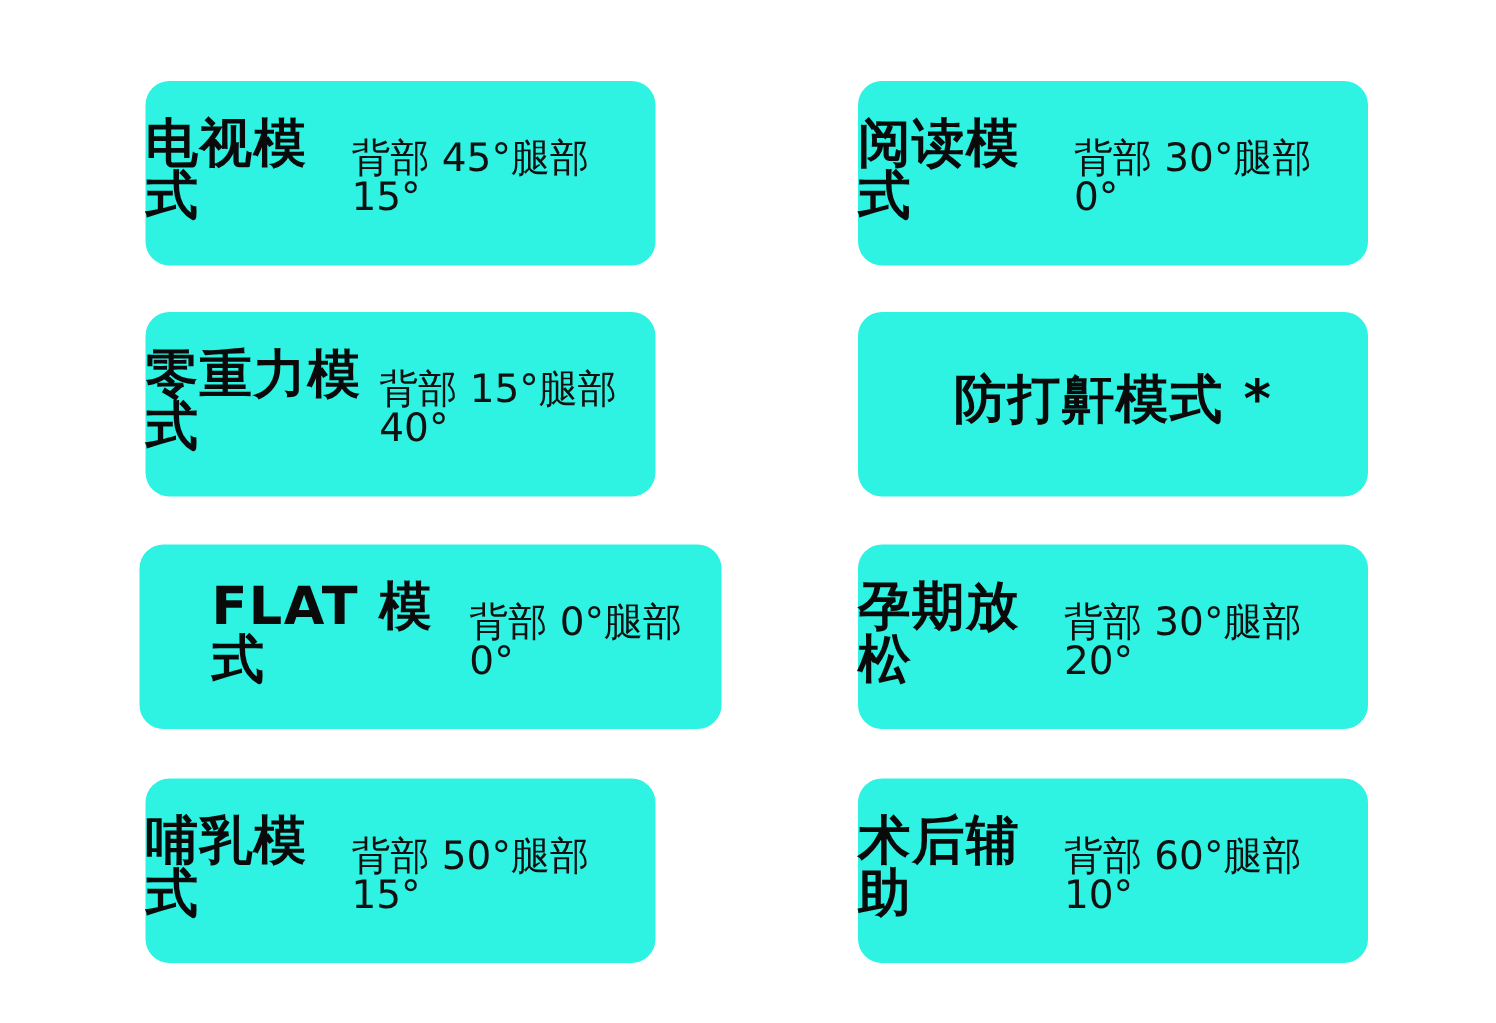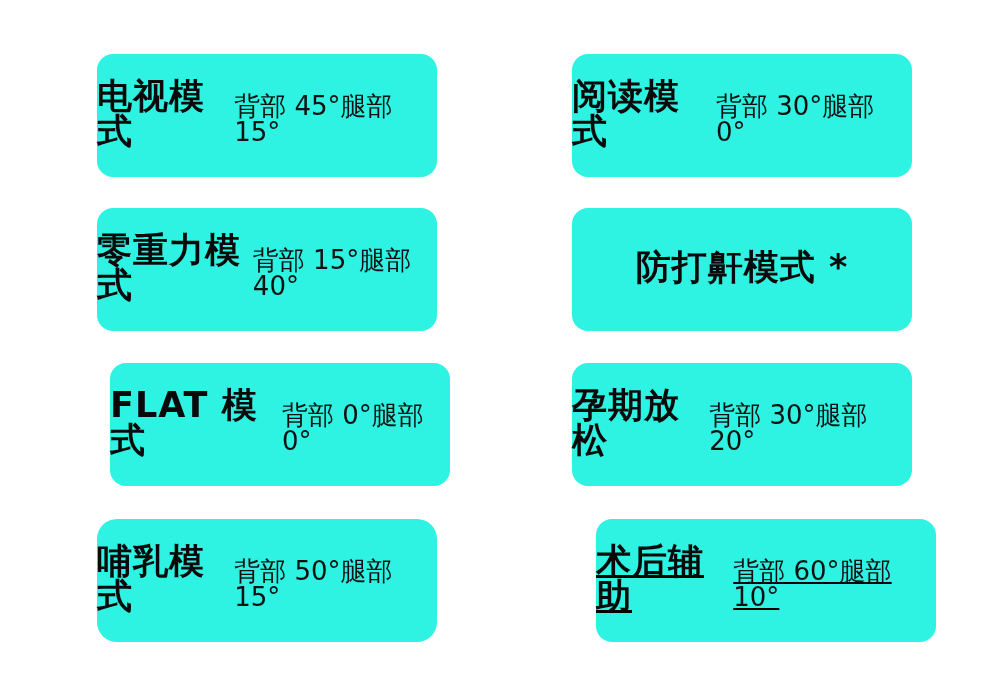--- a/index.html
+++ b/index.html
@@ -21,28 +21,28 @@
   <div class="title">阅读模式</div>
   <div class="sub">背部 30°腿部 0°</div>
 </div>
 <div class="card" style="left:97px;top:208px;">
   <div class="title">零重力模式</div>
   <div class="sub">背部 15°腿部 40°</div>
 </div>
 <div class="card" style="left:572px;top:208px;">
   <div class="title">防打鼾模式 *</div>
 </div>
-<div class="card" style="left:110px;top:363px;">
+<div class="card" style="left:93px;top:363px;padding-left:48px;">
   <div class="title">FLAT 模式</div>
   <div class="sub">背部 0°腿部 0°</div>
 </div>
 <div class="card" style="left:572px;top:363px;">
   <div class="title">孕期放松</div>
   <div class="sub">背部 30°腿部 20°</div>
 </div>
-<div class="card" style="left:97px;top:519px;border-radius:20px;">
+<div class="card" style="left:97px;top:519px;">
   <div class="title">哺乳模式</div>
   <div class="sub">背部 50°腿部 15°</div>
 </div>
-<div class="card" style="left:596px;top:519px;text-decoration:underline;">
+<div class="card" style="left:572px;top:519px;">
   <div class="title">术后辅助</div>
   <div class="sub">背部 60°腿部 10°</div>
 </div>
 
 </body></html>

